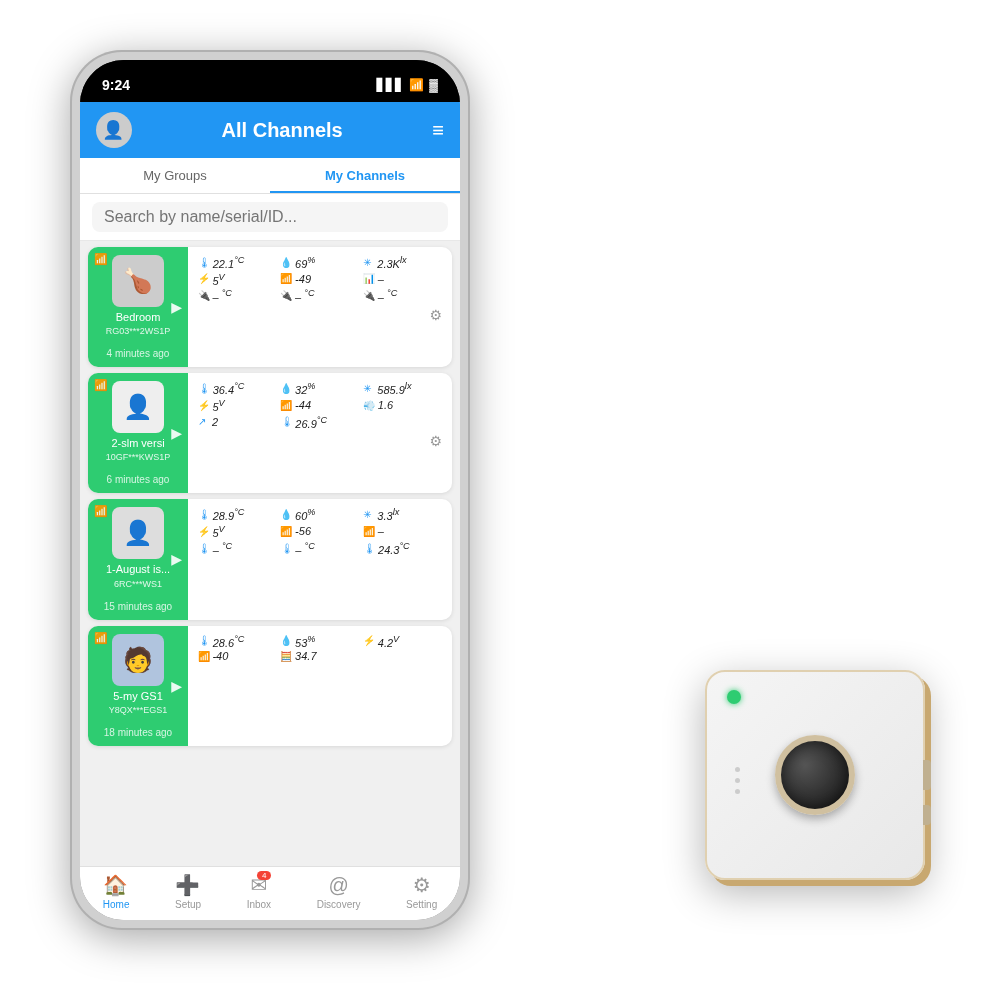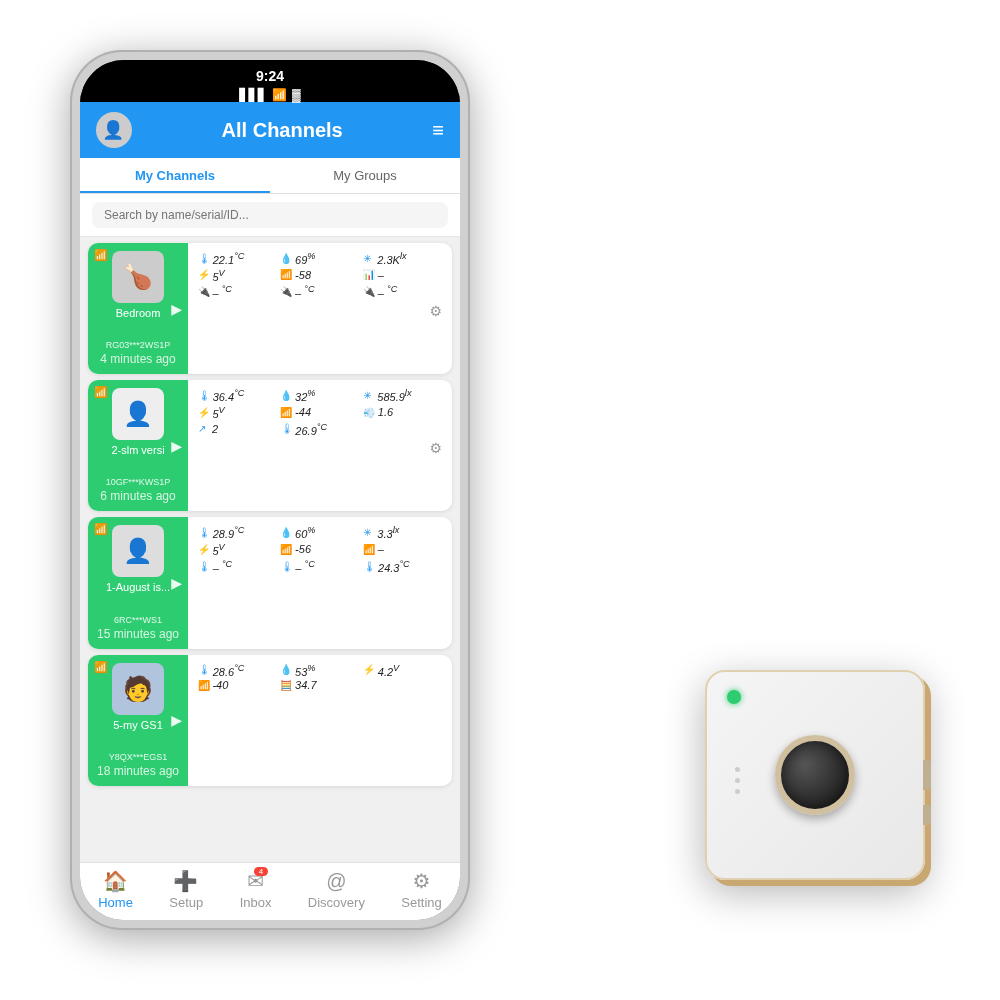--- a/index.html
+++ b/index.html
@@ -54,21 +54,20 @@
     
     .phone-notch-bar {
       background: #000;
       height: 42px;
       display: flex;
       align-items: center;
       justify-content: space-between;
       padding: 8px 22px 0 22px;
       flex-shrink: 0;
       position: relative;
-      flex-direction: column;
     }
     .phone-notch-bar::after {
       content: '';
       position: absolute;
       top: 0; left: 50%; transform: translateX(-50%);
       width: 130px; height: 28px;
       background: #000;
       border-radius: 0 0 18px 18px;
     }
     .status-time {
@@ -161,21 +160,21 @@
       padding: 8px 12px;
       border-bottom: 1px solid #e8e8e8;
       flex-shrink: 0;
     }
     .search-input {
       width: 100%;
       background: #f5f5f5;
       border: none;
       border-radius: 8px;
       padding: 6px 12px;
-      font-size: 12px;
+      font-size: 16px;
       color: #be185d;
       outline: none;
     }
 
     
     .channel-list {
       flex: 1;
       overflow-y: auto;
       padding: 6px 8px;
       display: flex;
@@ -218,26 +217,26 @@
       color: #fff;
       font-size: 11px;
       font-weight: 400;
       text-align: center;
       line-height: 1.2;
     }
     .channel-id {
       color: rgba(255,255,255,0.85);
       font-size: 9px;
       text-align: center;
-      margin-top: 20px;
+      margin-top: 2px;
     }
     .channel-time {
       color: rgba(255,255,255,0.8);
-      font-size: 12px;
-      margin-top: 2px;
+      font-size: 10px;
+      margin-top: 12px;
     }
     .play-btn {
       position: absolute;
       right: 6px;
       top: 50%;
       transform: translateY(-50%);
       color: rgba(255,255,255,0.9);
       font-size: 14px;
     }
     .wifi-icon-left {
@@ -303,21 +302,21 @@
       gap: 2px;
       cursor: pointer;
       position: relative;
     }
     .nav-icon {
       font-size: 20px;
       color: #999;
     }
     .nav-icon.active { color: #2196F3; }
     .nav-label {
-      font-size: 13px;
+      font-size: 10px;
       color: #999;
     }
     .nav-label.active { color: #2196F3; }
     .nav-badge {
       position: absolute;
       top: -2px;
       right: -4px;
       background: #f44336;
       color: #fff;
       font-size: 8px;
@@ -417,25 +416,25 @@
 
       <div class="screen">
 
         <div class="app-header">
           <div class="header-avatar">👤</div>
           <span class="header-title">All Channels</span>
           <span class="header-menu">≡</span>
         </div>
 
         <div class="tabs">
+          <div class="tab">
+            <span>My Groups</span>
+          </div>
           <div class="tab active">
             <span>My Channels</span>
-          </div>
-          <div class="tab">
-            <span>My Groups</span>
           </div>
         </div>
 
         <div class="search-bar">
           <input class="search-input" type="text" placeholder="Search by name/serial/ID..." style="">
         </div>
 
         <div class="channel-list">
 
           <div class="channel-card">
@@ -460,21 +459,21 @@
                 <div class="data-cell">
                     <span class="data-icon">✳</span>
                     <span class="data-val">2.3K<sup>lx</sup></span>
                   </div>
                 <div class="data-cell">
                     <span class="data-icon orange">⚡</span>
                     <span class="data-val">5<sup>V</sup></span>
                   </div>
                 <div class="data-cell">
                     <span class="data-icon">📶</span>
-                    <span class="data-val">-58</span>
+                    <span class="data-val">-49</span>
                   </div>
                 <div class="data-cell">
                     <span class="data-icon">📊</span>
                     <span class="data-val">–</span>
                   </div>
                 <div class="data-cell">
                     <span class="data-icon">🔌</span>
                     <span class="data-val">– <sup>°C</sup></span>
                   </div>
                 <div class="data-cell">

